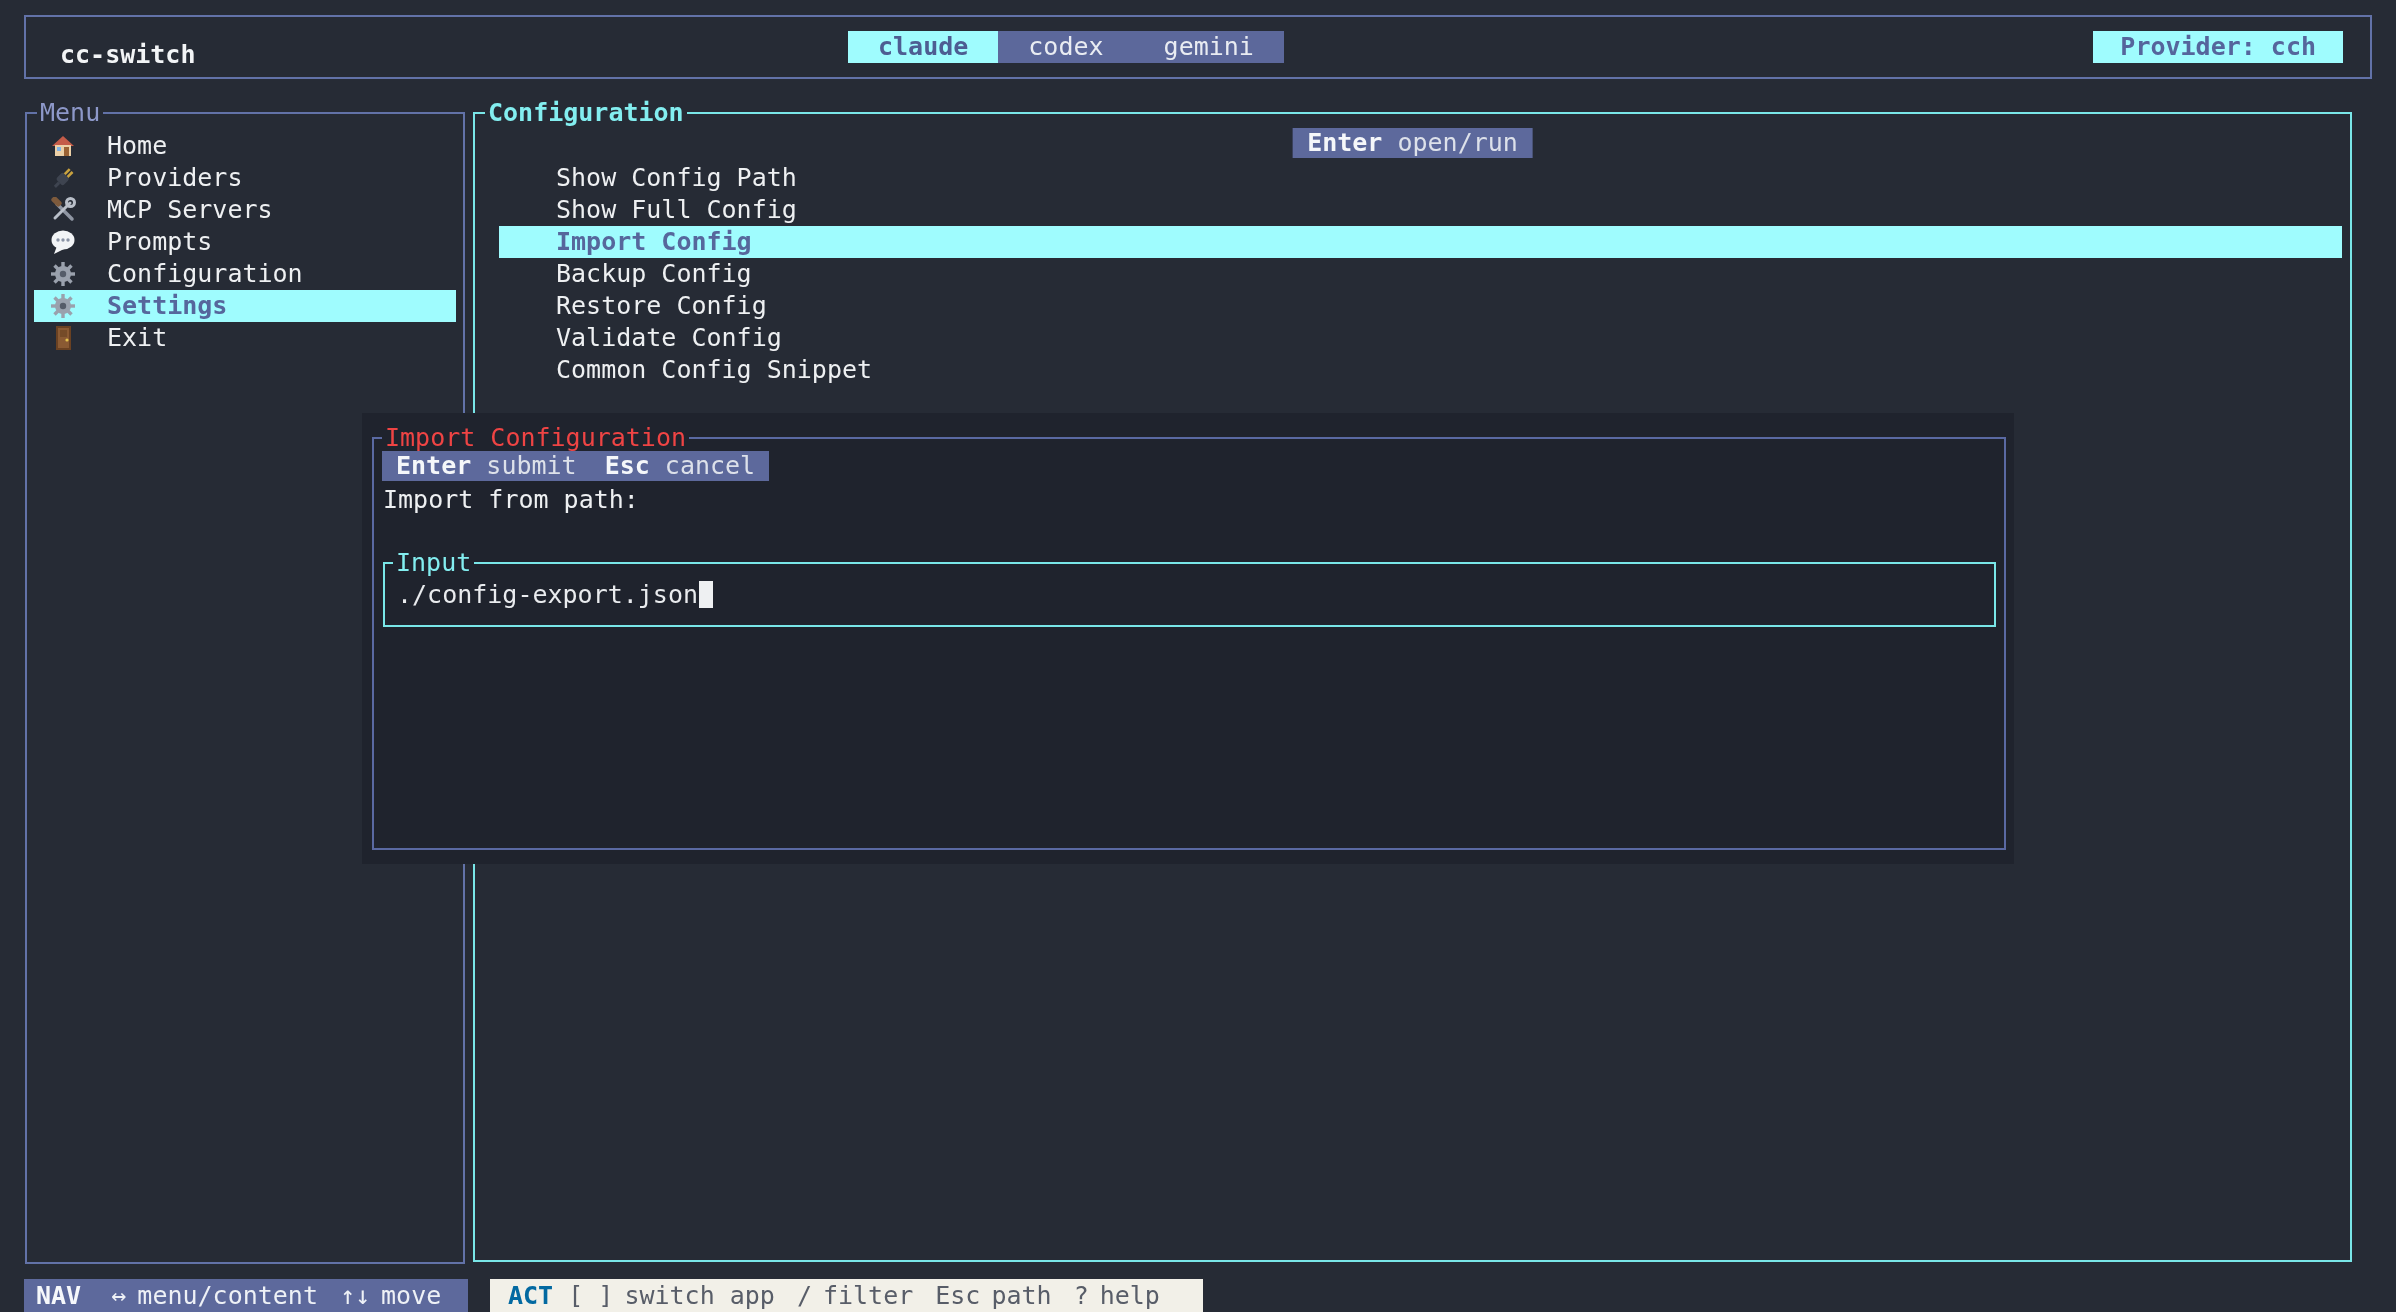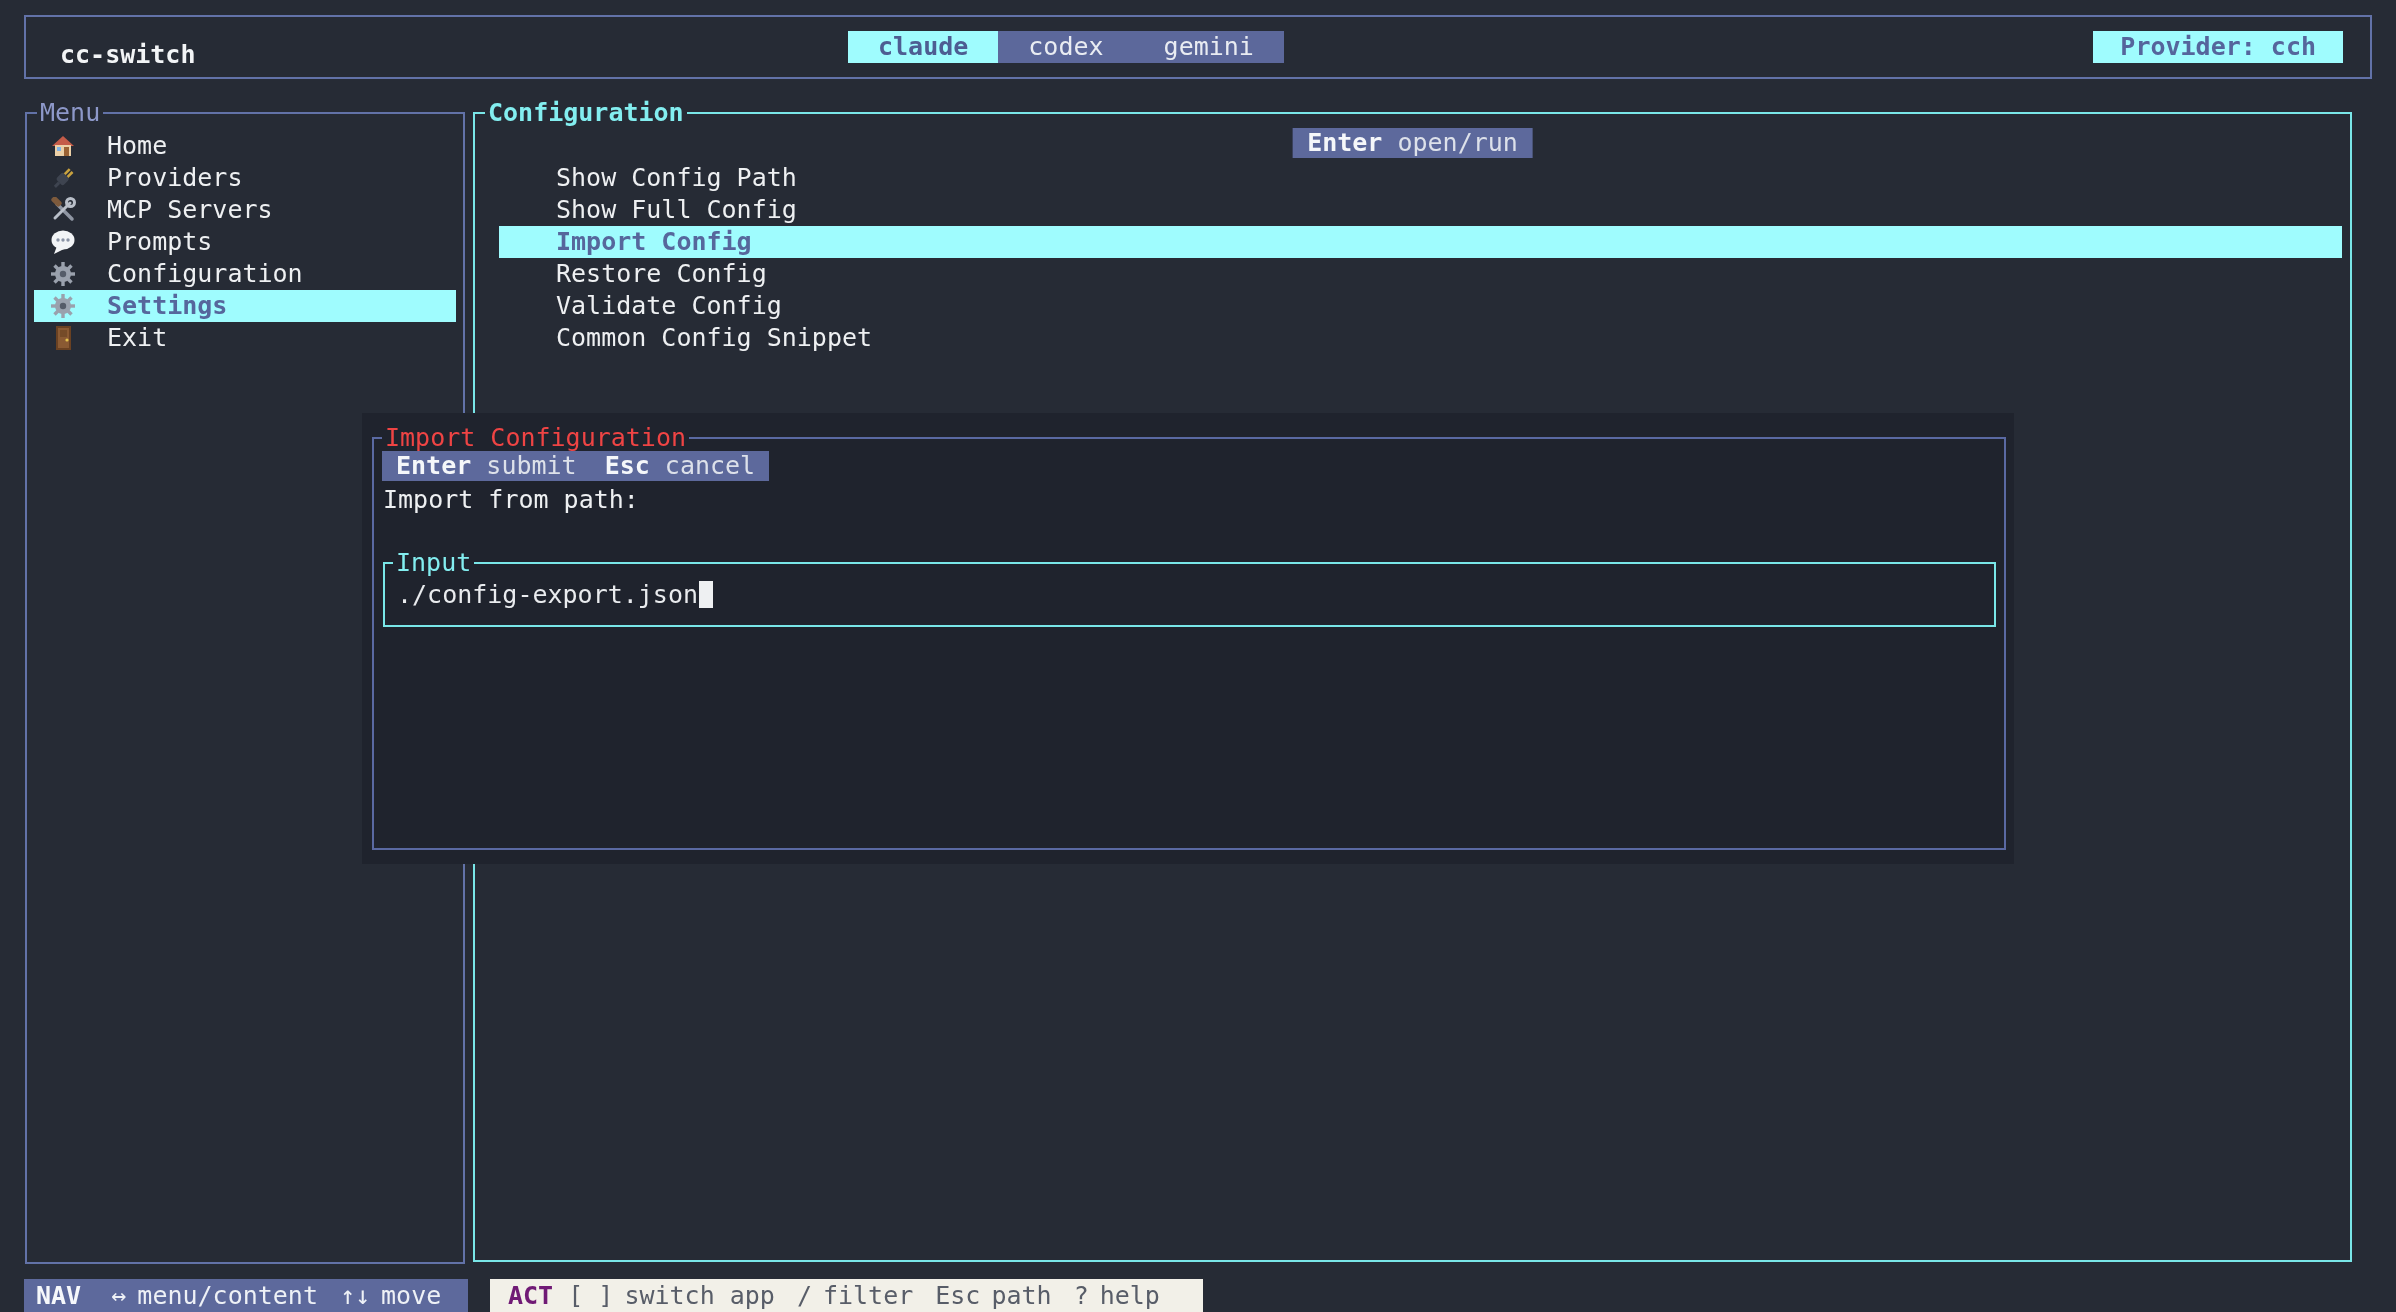--- a/index.html
+++ b/index.html
@@ -101,21 +101,21 @@
   
   .statusbar-nav {
     left: 24px; top: 1279px; width: 444px; height: 33px;
     background: #5d699c; color: #eef1f6; line-height: 33px; padding: 0 12px; white-space: pre;
   }
   .statusbar-nav .seg-label { font-weight: bold; color: #f6f8fb; }
   .statusbar-act {
     left: 490px; top: 1279px; width: 713px; height: 33px;
     background: #f2f0e8; color: #585d68; line-height: 33px; padding: 0 18px; white-space: pre;
   }
-  .statusbar-act .seg-label { font-weight: bold; color: #701a75; }
+  .statusbar-act .seg-label { font-weight: bold; color: #0369a1; }
   .sb-hint { margin-right: 22px; }
   .sb-hint:last-child { margin-right: 0; }
   .sb-key { margin-right: 11px; }
 </style>
 </head>
 <body>
 
 <div class="abs header-box">
   <div class="app-title">cc-switch</div>
   <div class="tab-row">
@@ -232,20 +232,24 @@
     <div class="cfg-item">
 
       <span class="ci-label">Show Full Config</span>
     </div>
     <div class="cfg-item selected">
       <div class="hl-bar"></div>
       <span class="ci-label">Import Config</span>
     </div>
     <div class="cfg-item">
 
+      <span class="ci-label">Backup Config</span>
+    </div>
+    <div class="cfg-item">
+
       <span class="ci-label">Restore Config</span>
     </div>
     <div class="cfg-item">
 
       <span class="ci-label">Validate Config</span>
     </div>
     <div class="cfg-item">
 
       <span class="ci-label">Common Config Snippet</span>
     </div>

